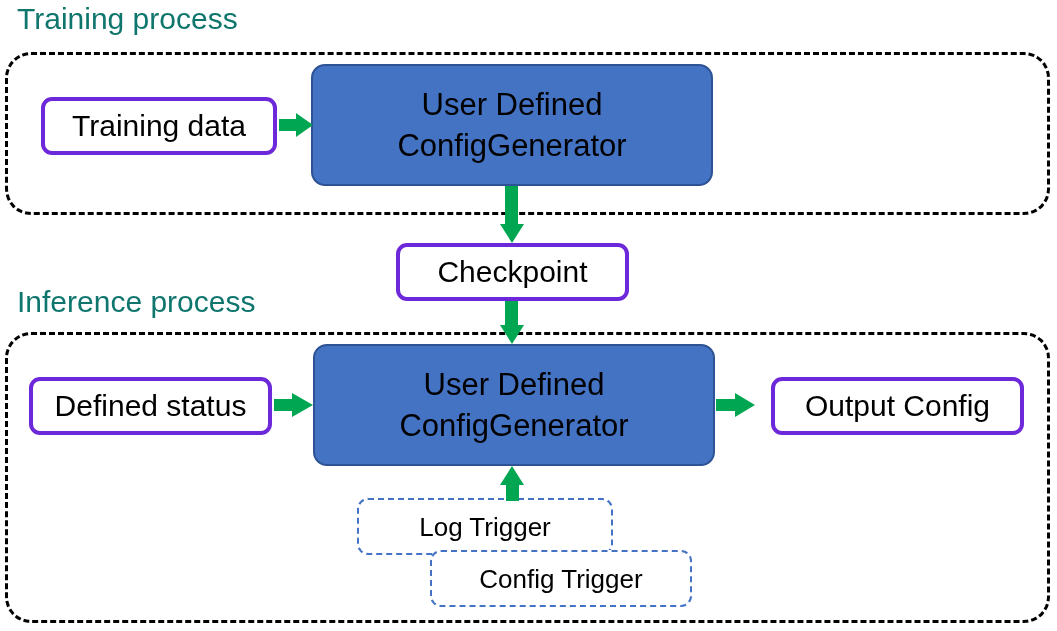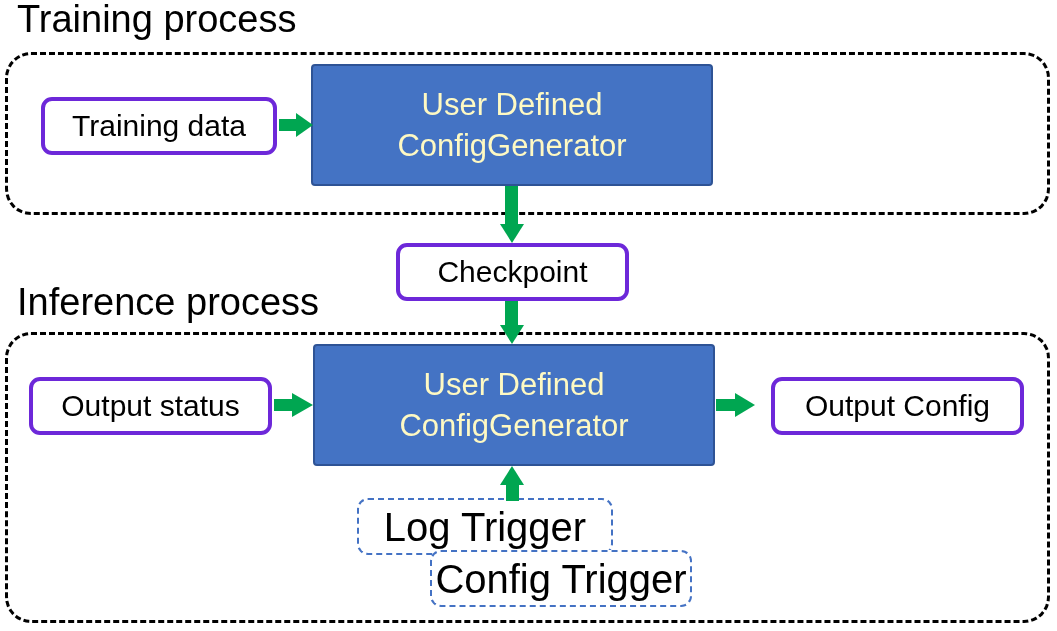--- a/index.html
+++ b/index.html
@@ -16,23 +16,23 @@
     position: relative;
     width: 1057px;
     height: 631px;
     background: #ffffff;
     overflow: hidden;
   }
 
   
   .section-title {
     position: absolute;
-    font-size: 38px;
+    font-size: 30px;
     line-height: 34px;
-    color: #000000;
+    color: #0f766e;
     white-space: nowrap;
     letter-spacing: 0px;
   }
   #title-training { left: 17px; top: 2px; }
   #title-inference { left: 17px; top: 285px; }
 
   
   .process-container {
     position: absolute;
     box-sizing: border-box;
@@ -62,45 +62,45 @@
   #node-checkpoint     { left: 396px; top: 243px; width: 233px; height: 58px; }
   #node-current-status { left: 29px;  top: 377px; width: 243px; height: 58px; }
   #node-output-config  { left: 771px; top: 377px; width: 253px; height: 58px; }
 
   
   .node-filled {
     position: absolute;
     box-sizing: border-box;
     background: #4473C4;
     border: 2px solid #2E5395;
-    border-radius: 4px;
+    border-radius: 14px;
     display: flex;
     flex-direction: column;
     align-items: center;
     justify-content: center;
-    color: #fef9c3;
+    color: #000000;
     font-size: 31px;
     line-height: 41px;
     white-space: nowrap;
   }
   #node-generator-training  { left: 311px; top: 64px;  width: 402px; height: 122px; }
   #node-generator-inference { left: 313px; top: 344px; width: 402px; height: 122px; }
 
   
   .node-dashed {
     position: absolute;
     box-sizing: border-box;
     border: 2px dashed #4472C4;
     border-radius: 11px;
     background: #ffffff;
     display: flex;
     align-items: center;
     justify-content: center;
     color: #000000;
-    font-size: 40px;
+    font-size: 26px;
     line-height: 34px;
     white-space: nowrap;
   }
   #node-log-trigger   { left: 357px; top: 498px; width: 256px; height: 57px; z-index: 3; }
   #node-clock-trigger { left: 430px; top: 550px; width: 262px; height: 57px; z-index: 4; }
 
   
   #arrow-layer {
     position: absolute;
     left: 0; top: 0;
@@ -125,21 +125,21 @@
 
   <div class="node-outline" id="node-training-data">Training data</div>
 
   <div class="node-filled" id="node-generator-training">
     <span>User Defined</span>
     <span>ConfigGenerator</span>
   </div>
 
   <div class="node-outline" id="node-checkpoint">Checkpoint</div>
 
-  <div class="node-outline" id="node-current-status">Output status</div>
+  <div class="node-outline" id="node-current-status">Defined status</div>
 
   <div class="node-filled" id="node-generator-inference">
     <span>User Defined</span>
     <span>ConfigGenerator</span>
   </div>
 
   <div class="node-outline" id="node-output-config">Output Config</div>
 
   <div class="node-dashed" id="node-log-trigger">Log Trigger</div>
 

